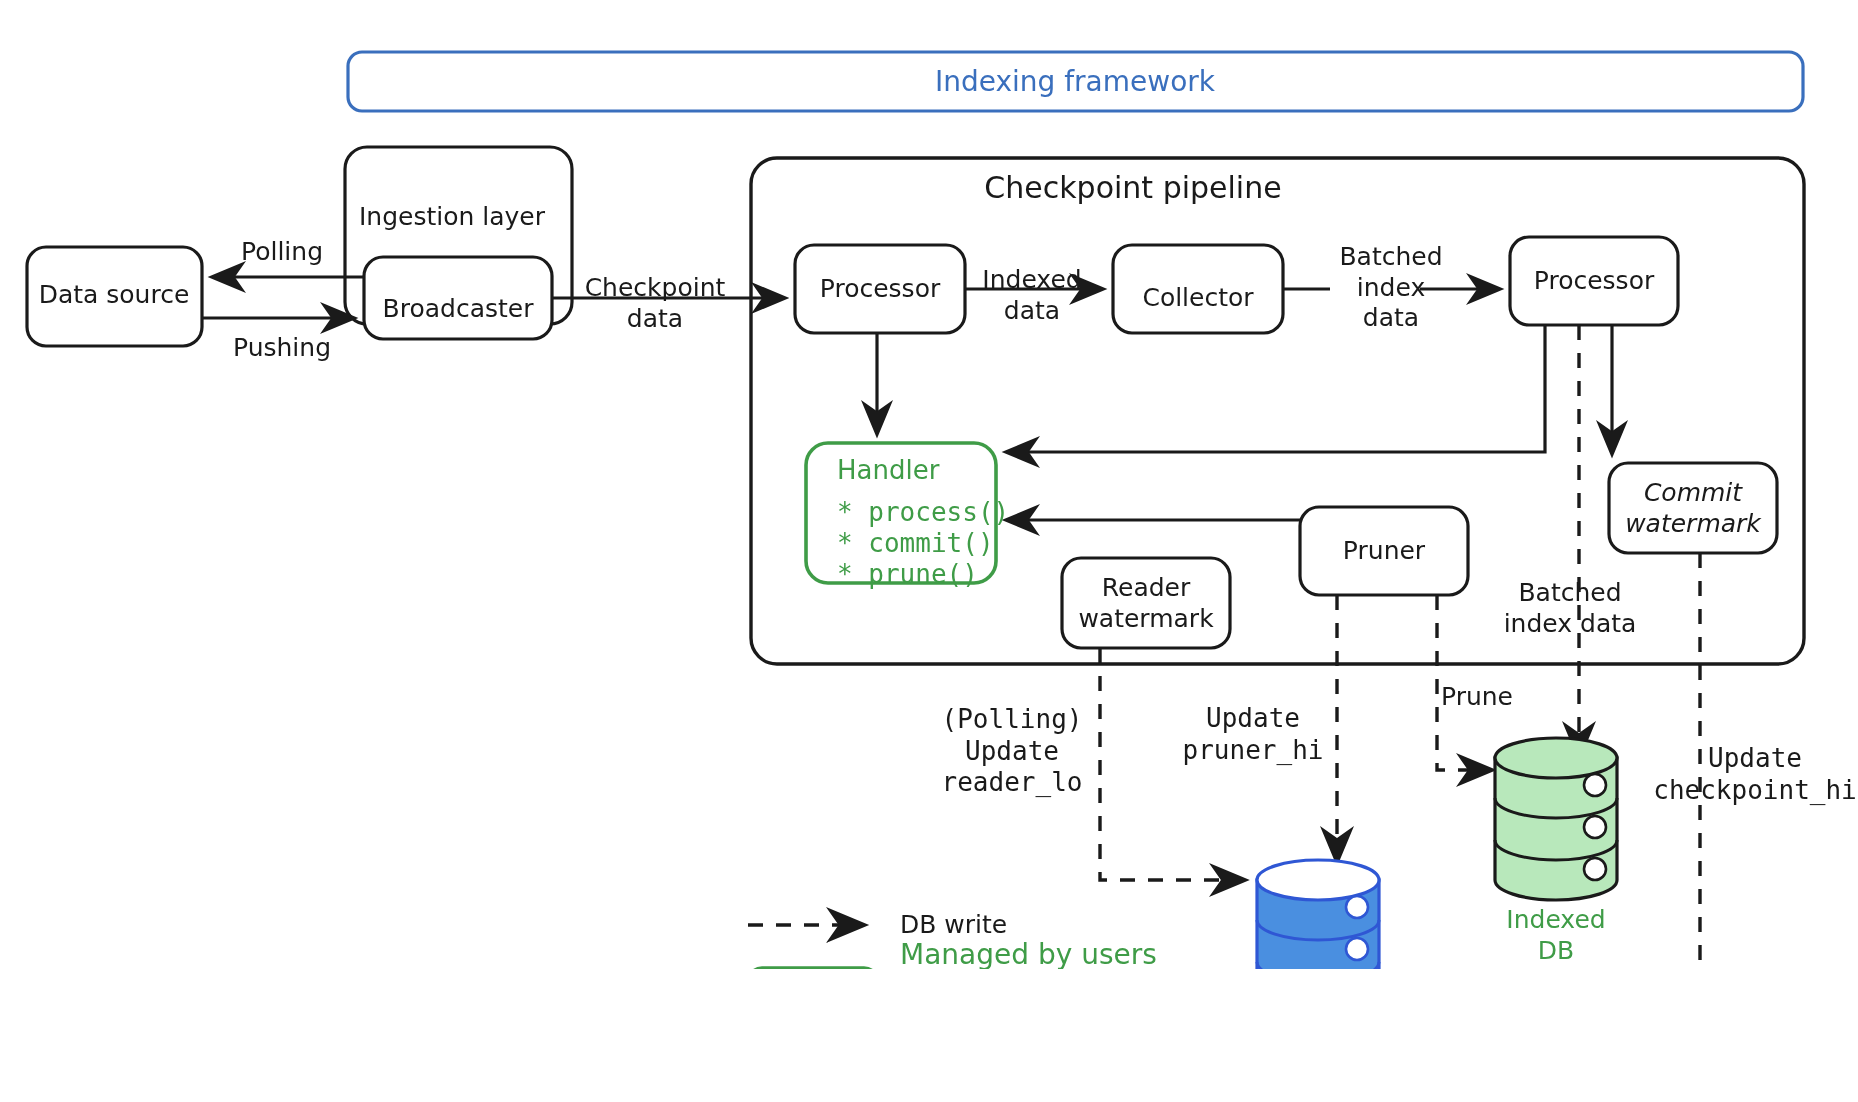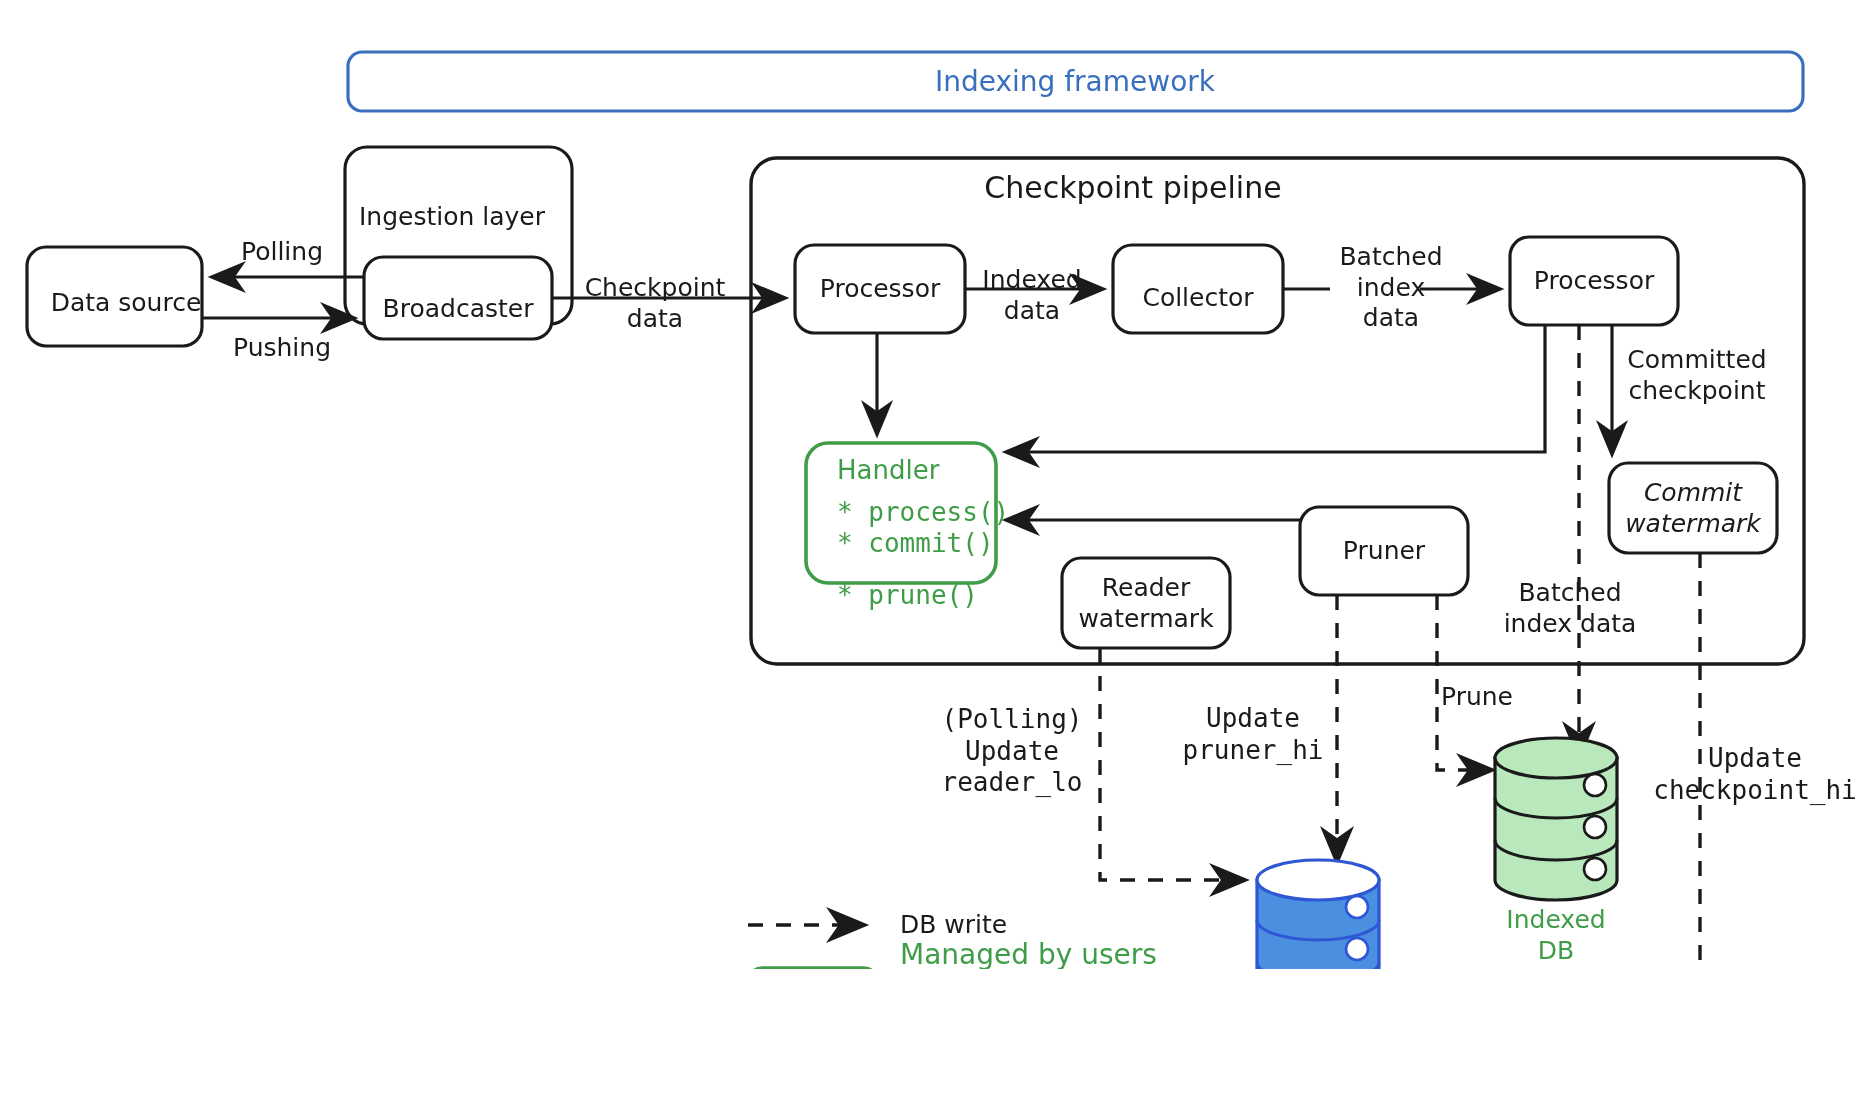--- a/index.html
+++ b/index.html
@@ -129,47 +129,45 @@
       <rect x="748" y="968" width="130" height="36" rx="14" ry="14" fill="#fff" stroke="#3f9c47" stroke-width="3.4"></rect>
     </g>
   </svg>
 
   <div class="lbl ctr hand title-blue" style="left:1075px;top:82px;">Indexing framework</div>
 
   <div class="lbl ctr hand" style="left:452px;top:207px;margin-top:10px;">Ingestion layer</div>
 
   <div class="lbl ctr hand big" style="left:1133px;top:188px;">Checkpoint pipeline</div>
 
-  <div class="lbl ctr hand node-text" style="left:114px;top:303px;margin-left:12px;">Data source</div>
+  <div class="lbl ctr hand node-text" style="left:114px;top:295px;">Data source</div>
   <div class="lbl ctr hand node-text" style="left:458px;top:309px;">Broadcaster</div>
   <div class="lbl ctr hand node-text" style="left:880px;top:289px;">Processor</div>
   <div class="lbl ctr hand node-text" style="left:1198px;top:289px;margin-top:9px;">Collector</div>
   <div class="lbl ctr hand node-text" style="left:1594px;top:281px;">Processor</div>
   <div class="lbl ctr hand node-text" style="left:1693px;top:508px;font-style:italic;">Commit
 watermark</div>
   <div class="lbl ctr hand node-text" style="left:1146px;top:603px;">Reader
 watermark</div>
   <div class="lbl ctr hand node-text" style="left:1384px;top:551px;">Pruner</div>
 
   <div class="lbl hand green" style="left:837px;top:455px;font-size:26px;text-align:left;">Handler</div>
   <div class="lbl mono green" style="left:837px;top:497px;text-align:left;">* process()</div>
   <div class="lbl mono green" style="left:837px;top:528px;text-align:left;">* commit()</div>
-  <div class="lbl mono green" style="left:837px;top:559px;text-align:left;margin-top:21px;">* prune()</div>
+  <div class="lbl mono green" style="left:837px;top:559px;text-align:left;">* prune()</div>
 
   <div class="lbl ctr hand" style="left:282px;top:252px;">Polling</div>
   <div class="lbl ctr hand" style="left:282px;top:348px;">Pushing</div>
   <div class="lbl ctr hand" style="left:655px;top:303px;">Checkpoint
 data</div>
   <div class="lbl ctr hand" style="left:1032px;top:295px;">Indexed
 data</div>
   <div class="lbl ctr hand" style="left:1391px;top:288px;">Batched
 index
 data</div>
-  <div class="lbl ctr hand" style="left:1697px;top:375px;">Committed
-checkpoint</div>
   <div class="lbl ctr hand" style="left:1570px;top:608px;">Batched
 index data</div>
   <div class="lbl ctr hand" style="left:1477px;top:697px;">Prune</div>
 
   <div class="lbl ctr mono" style="left:1012px;top:752px;">(Polling)
 Update
 reader_lo</div>
   <div class="lbl ctr mono" style="left:1253px;top:735px;">Update
 pruner_hi</div>
   <div class="lbl ctr mono" style="left:1755px;top:775px;">Update

